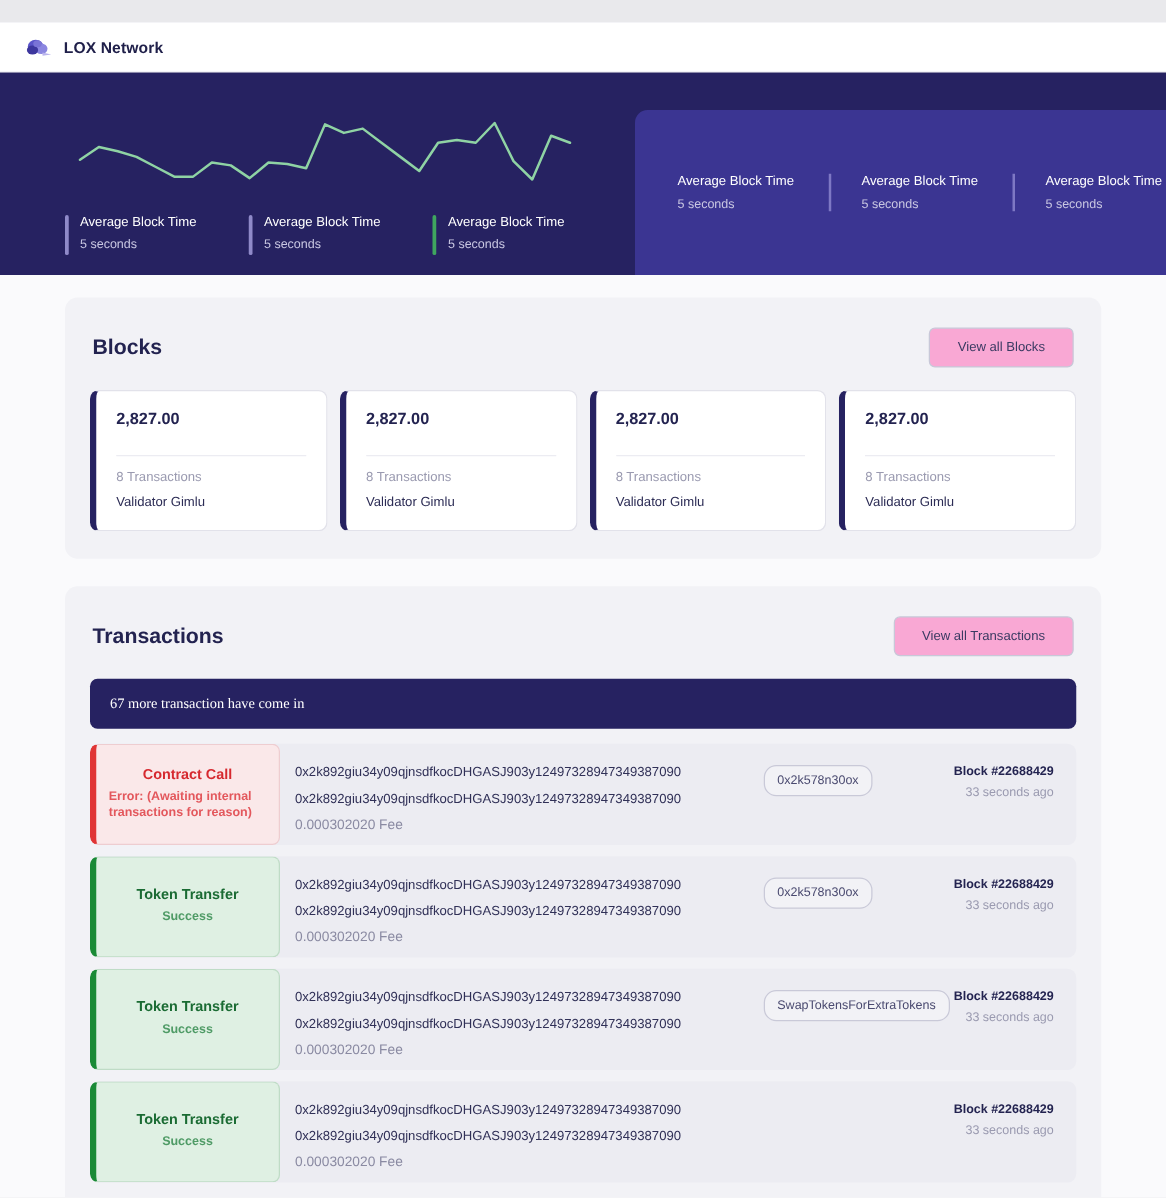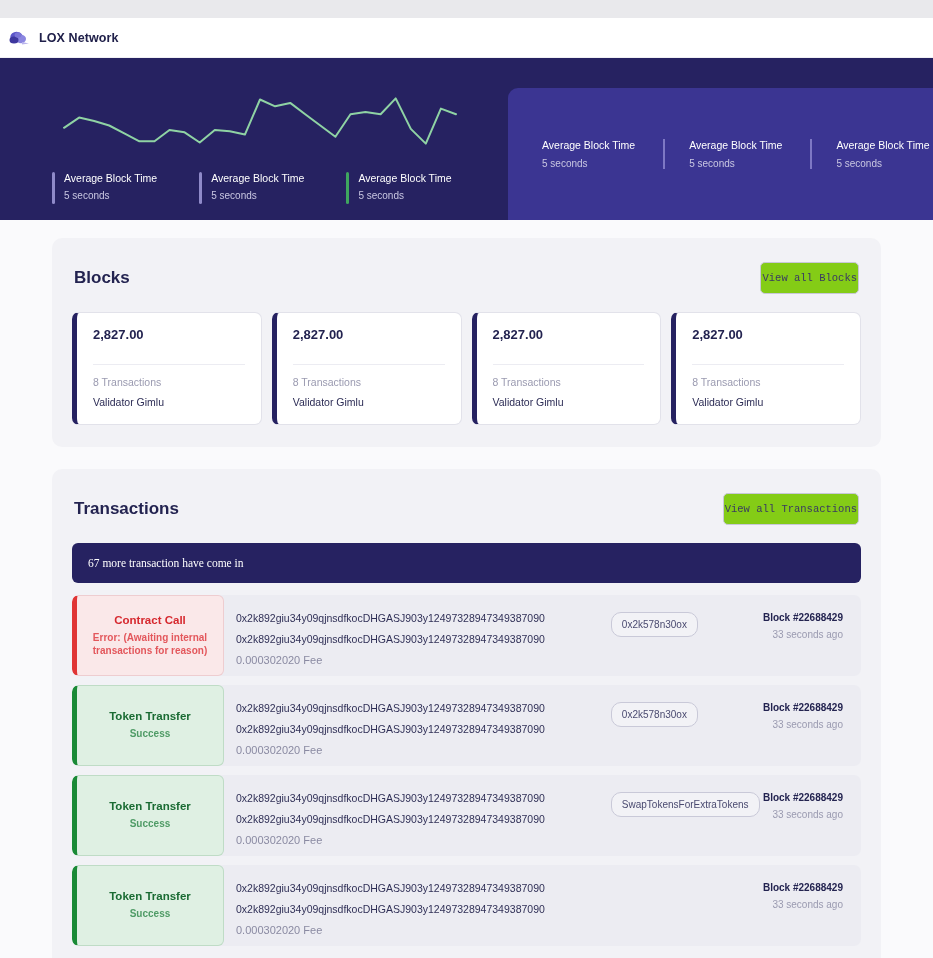--- a/index.html
+++ b/index.html
@@ -21,21 +21,21 @@
     background: #fafafc;
     overflow: hidden;
   }
 
   
   .header {
     height: 40px;
     background: #ffffff;
     display: flex;
     align-items: center;
-    padding-left: 8px;
+    padding-left: 20px;
     border-bottom: 1px solid #f0f0f4;
   }
   .logo-mark {
     width: 22px; height: 18px;
     position: relative;
     margin-right: 9px;
     flex: none;
   }
   .logo-mark svg { display: block; }
   .brand-name {
@@ -135,27 +135,27 @@
     justify-content: space-between;
     margin-bottom: 18px;
     padding: 0 2px;
   }
   .section-title {
     font-size: 17px;
     font-weight: bold;
     color: #232350;
   }
   .ghost-btn {
-    background: #84cc16;
+    background: #f9a8d4;
     border: 1px solid #c8c8d8;
     border-radius: 5px;
     color: #3a3a62;
     font-size: 10.5px;
-    padding: 9px 1px;
-    font-family: Liberation Mono, monospace;
+    padding: 9px 22px;
+    font-family: Liberation Sans, sans-serif;
     cursor: pointer;
     white-space: nowrap;
   }
 
   
   .block-grid {
     display: flex;
     gap: 10px;
   }
   .block-card {
@@ -208,21 +208,20 @@
   }
   .tx-status {
     width: 152px;
     flex: none;
     border-radius: 6px;
     border: 1px solid transparent;
     display: flex;
     flex-direction: column;
     align-items: center;
     justify-content: center;
-    text-align: center;
     padding: 8px 10px;
   }
   .tx-status.error {
     background: #fae8e9;
     border-color: #eecdd0;
     border-left: 5px solid #e03535;
   }
   .tx-status.success {
     background: #dff0e3;
     border-color: #bfdcc6;

